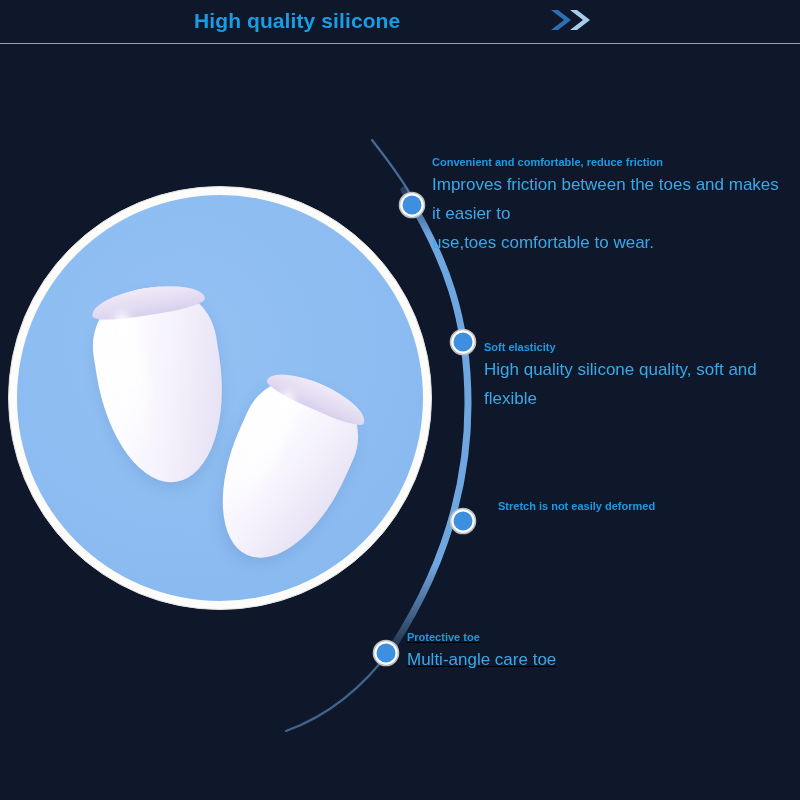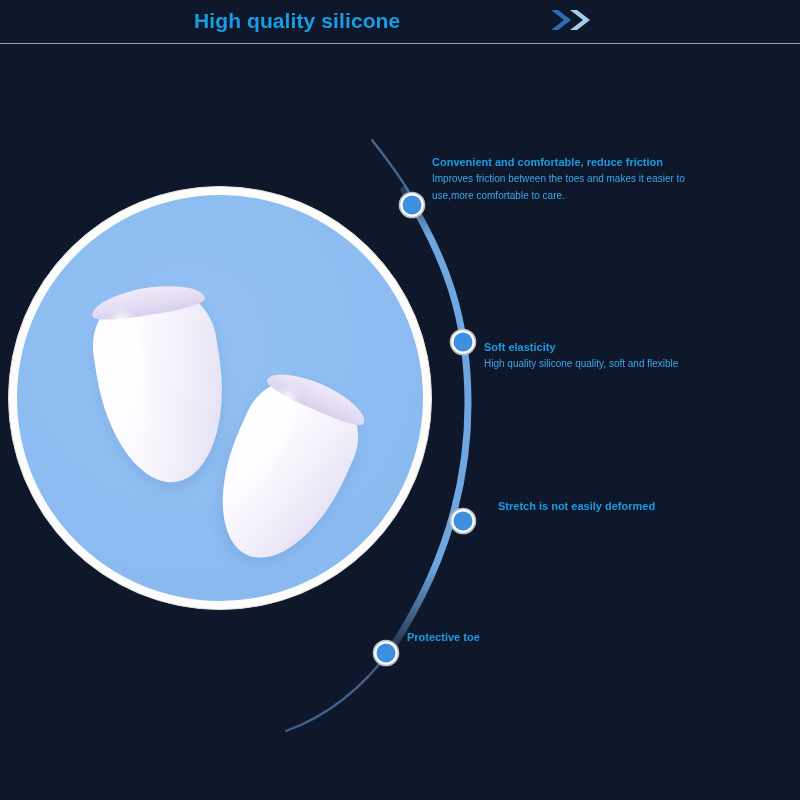--- a/index.html
+++ b/index.html
@@ -148,30 +148,30 @@
     position: absolute;
   }
   .feature-title {
     font-size: 11px;
     font-weight: bold;
     color: #1a9ce3;
     white-space: nowrap;
     line-height: 1.25;
   }
   .feature-desc {
-    font-size: 10px;
+    font-size: 17px;
     color: #3aa8e8;
     line-height: 1.72;
     font-weight: normal;
   }
 
   .feature-1 { left: 432px; top: 156px; width: 352px; }
   .feature-2 { left: 484px; top: 322px; width: 310px; margin-top: 19px; }
   .feature-3 { left: 498px; top: 500px; width: 320px; }
-  .feature-4 { left: 407px; top: 631px; width: 300px; }
+  .feature-4 { left: 407px; top: 631px; width: 300px; text-decoration: underline; }
 </style>
 </head>
 <body>
 
 <div class="page">
 
   <div class="header">
     <div class="header-title">High quality silicone</div>
 
     <div class="header-chevrons">
@@ -232,29 +232,30 @@
     </g>
     <g>
       <circle cx="386" cy="653" r="12.5" fill="#ffffff" stroke="#b9bec4" stroke-width="1.6"></circle>
       <circle cx="386" cy="653" r="9.5" fill="#3f8fe0"></circle>
     </g>
   </svg>
 
   <div class="feature feature-1">
     <div class="feature-title">Convenient and comfortable, reduce friction</div>
     <div class="feature-desc">Improves friction between the toes and makes it easier to</div>
-    <div class="feature-desc">use,more comfortable to care.</div>
+    <div class="feature-desc">use,toes comfortable to wear.</div>
   </div>
 
   <div class="feature feature-2">
     <div class="feature-title">Soft elasticity</div>
     <div class="feature-desc">High quality silicone quality, soft and flexible</div>
   </div>
 
   <div class="feature feature-3">
     <div class="feature-title">Stretch is not easily deformed</div>
   </div>
 
   <div class="feature feature-4">
     <div class="feature-title">Protective toe</div>
+    <div class="feature-desc">Multi-angle care toe</div>
   </div>
 
 </div>
 
 </body></html>

